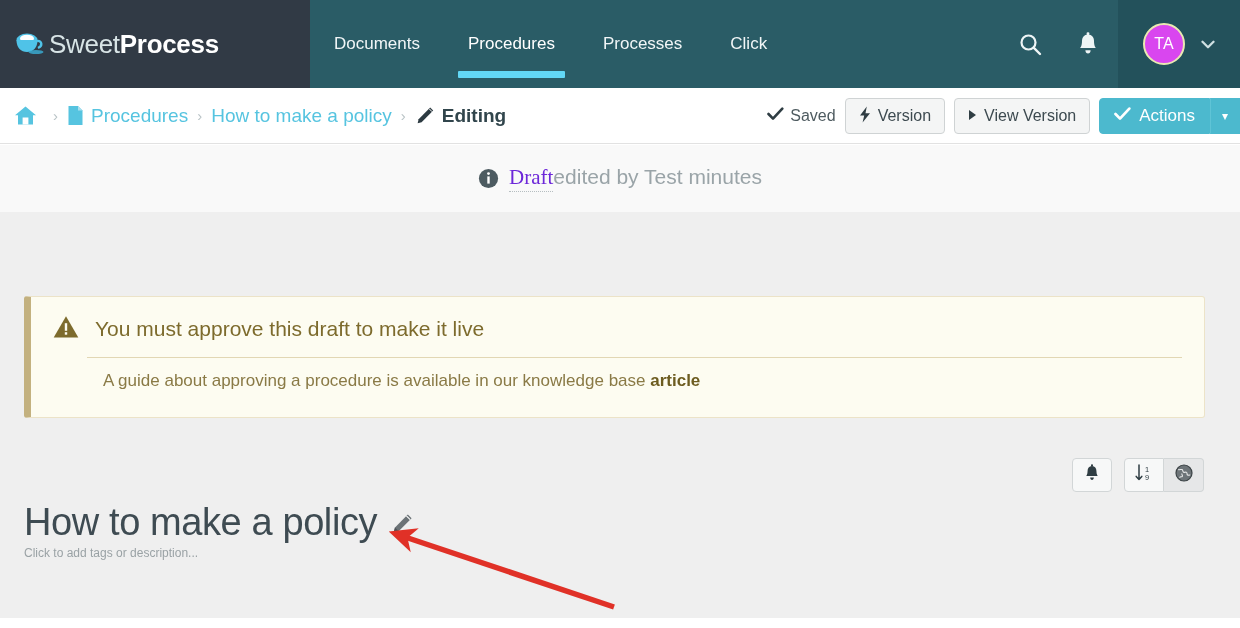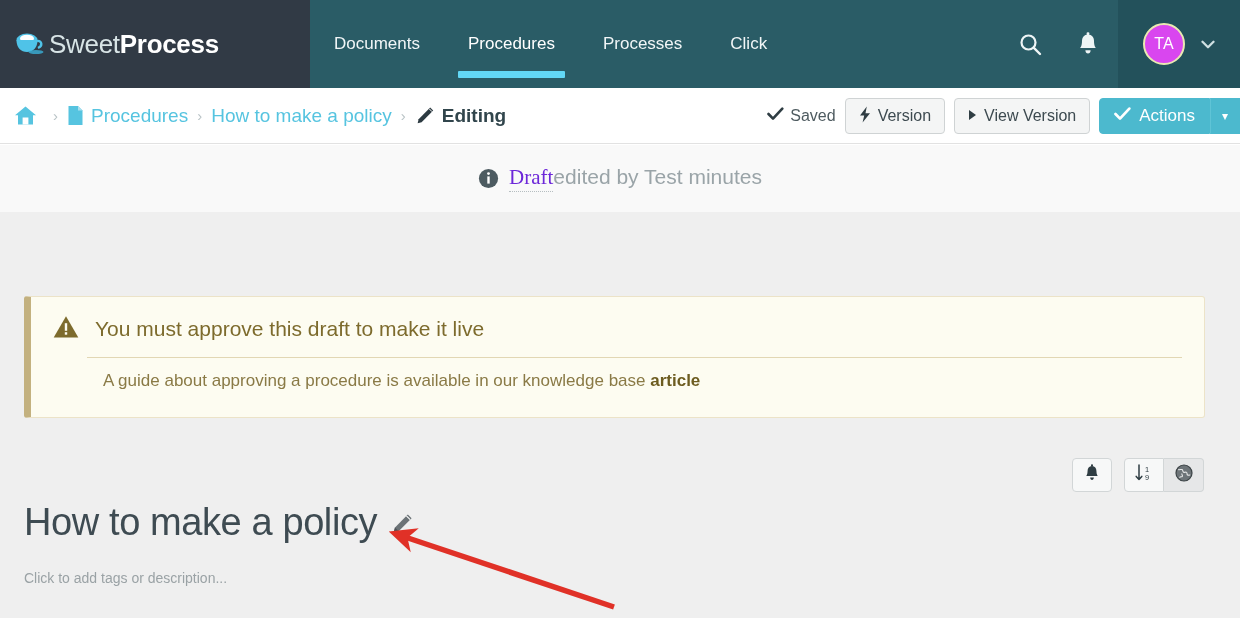--- a/index.html
+++ b/index.html
@@ -127,21 +127,21 @@
   .icon-group .icon-btn { border-radius: 0; }
   .icon-group .icon-btn:first-child { border-radius: 4px 0 0 4px; }
   .icon-group .icon-btn:last-child { border-radius: 0 4px 4px 0; border-left: none; background: #e6e7e8; }
 
   
   .title-block { position: absolute; left: 24px; top: 289px; }
   .doc-title {
     font-size: 38px; font-weight: 400; color: #3e4b52; letter-spacing: -0.4px;
     display: flex; align-items: center; gap: 14px; white-space: nowrap;
   }
-  .doc-subtitle { font-size: 14px; color: #9aa2a5; margin-top: 26px; }
+  .doc-subtitle { font-size: 12px; color: #9aa2a5; margin-top: 2px; }
 
   
   .annotation { position: absolute; left: 0; top: 0; width: 1240px; height: 628px; pointer-events: none; }
 
   .bottom-strip { position: absolute; left: 0; top: 618px; width: 1240px; height: 10px; background: #ffffff; }
 </style>
 </head>
 <body>
 
 <div class="page">

